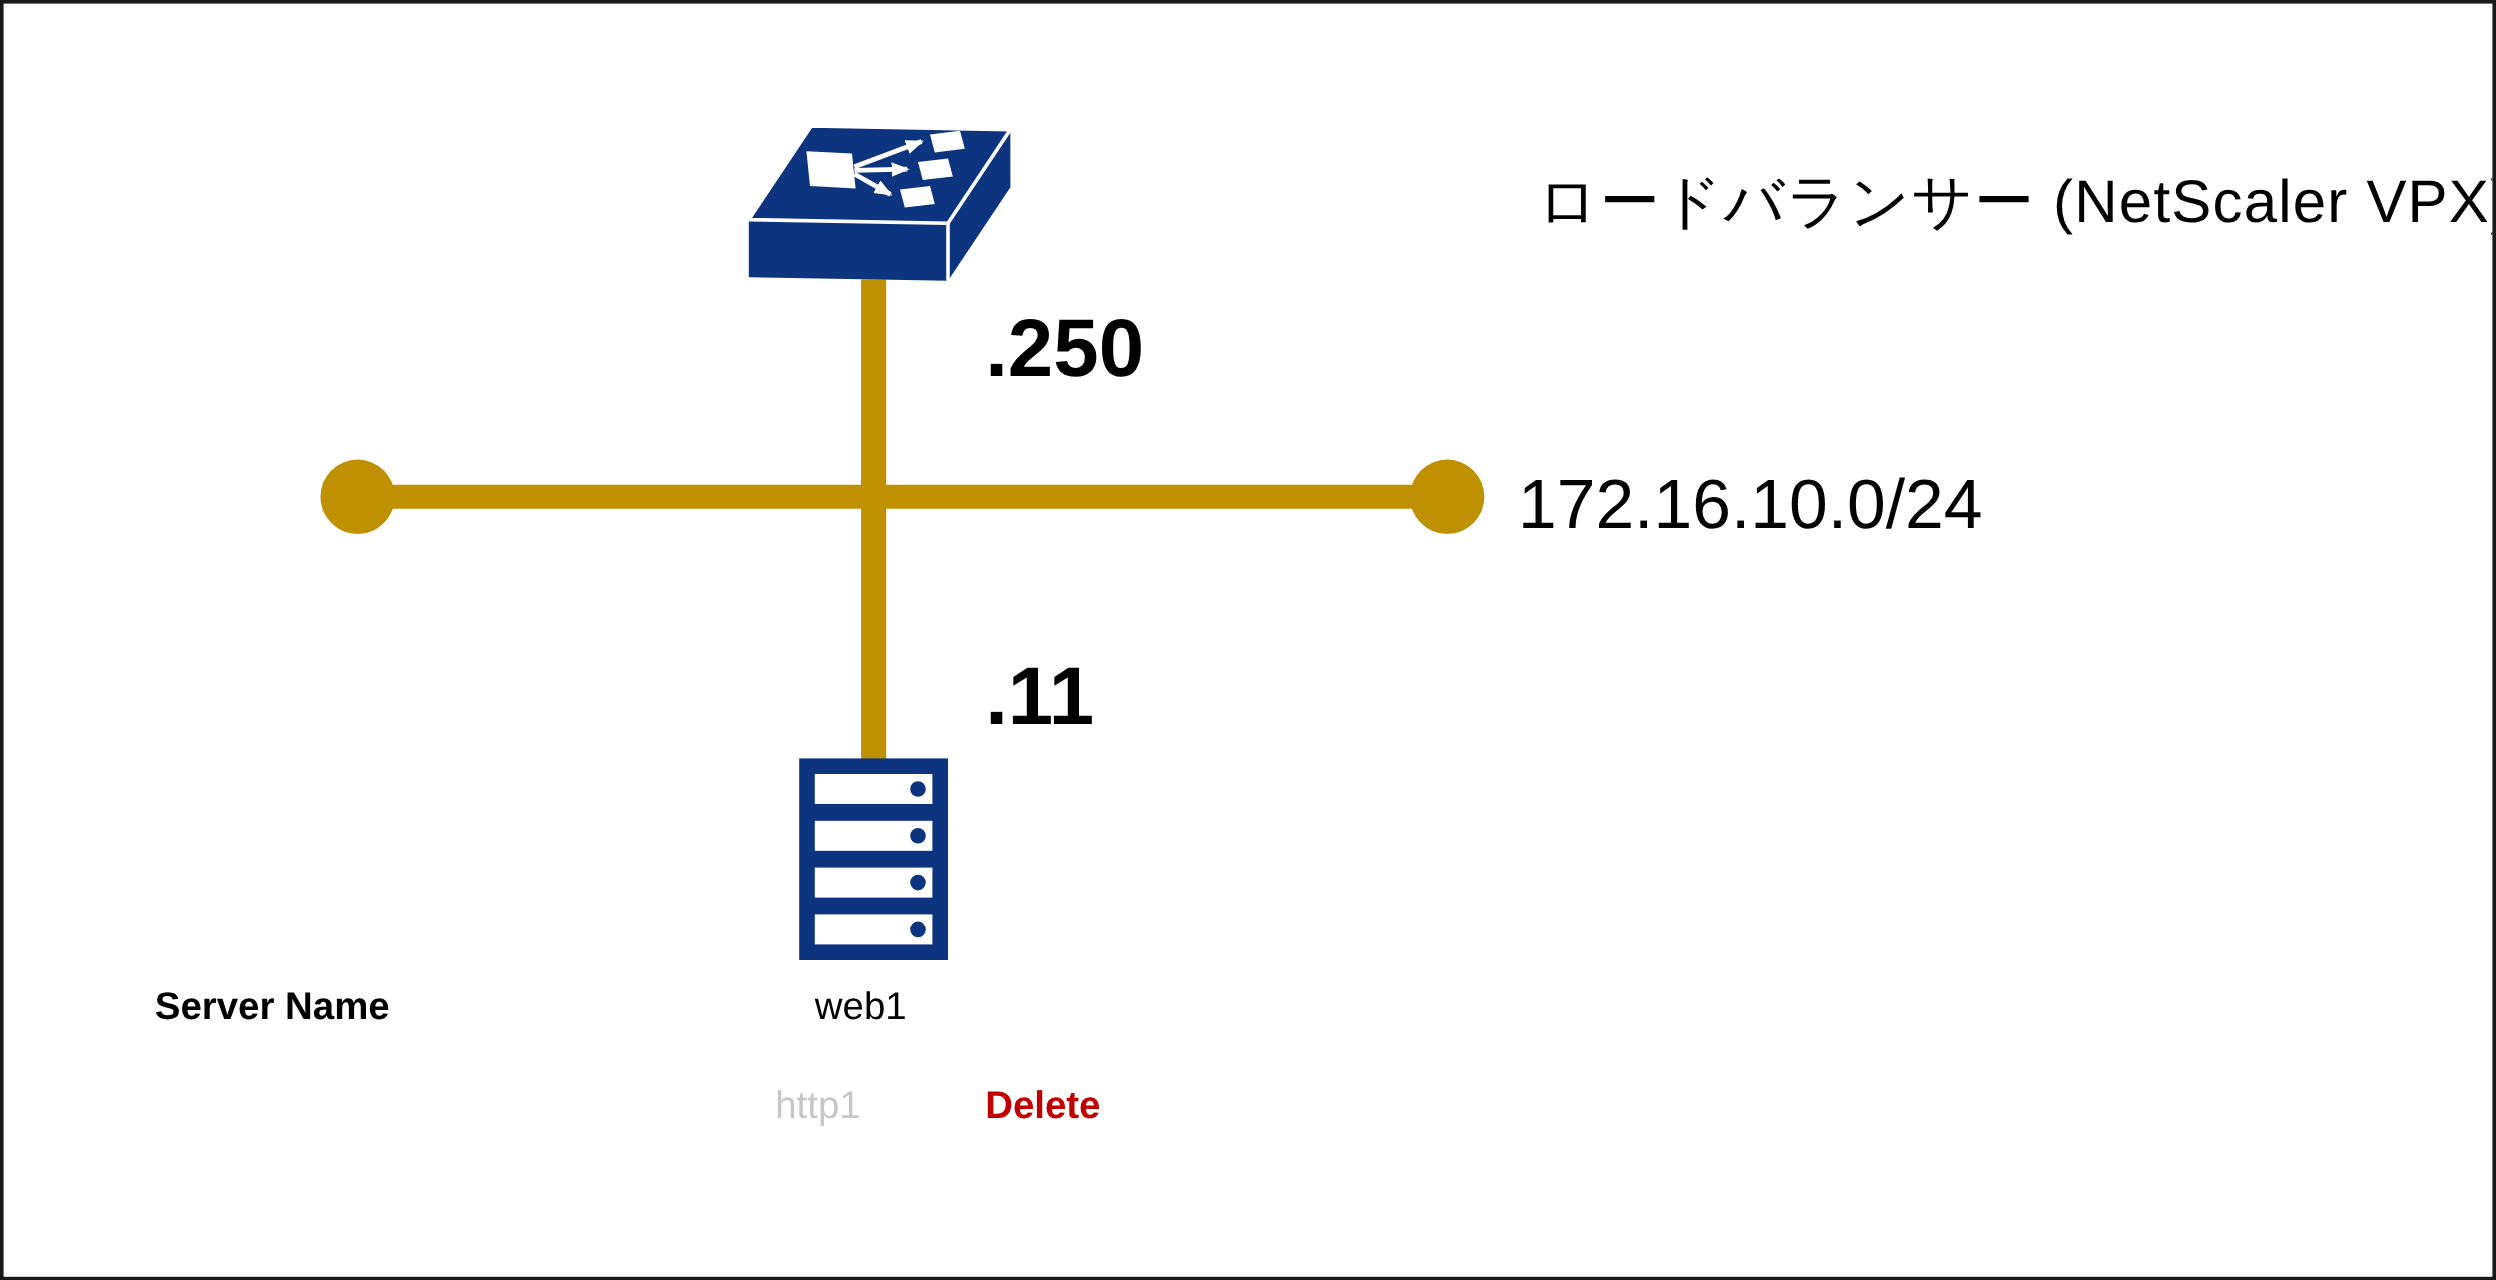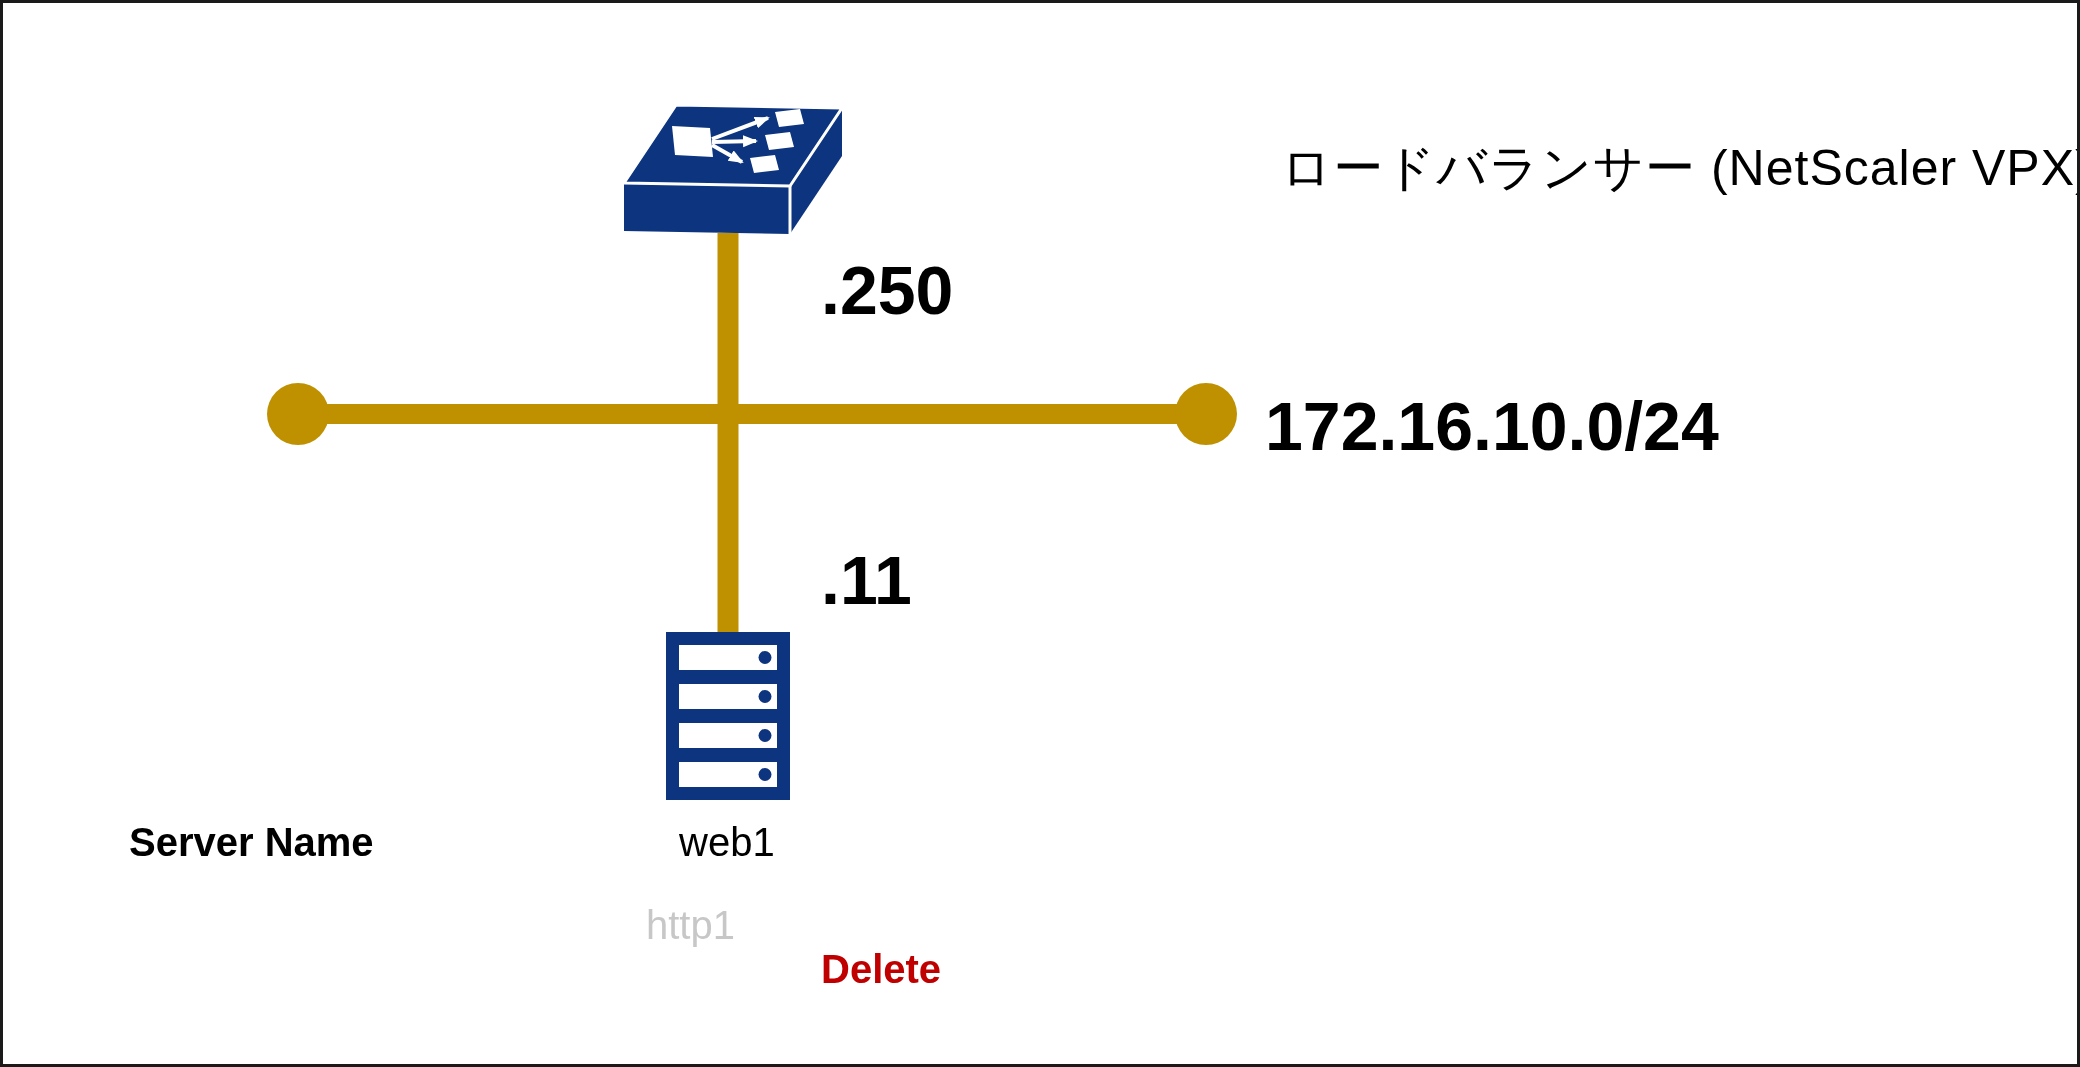--- a/index.html
+++ b/index.html
@@ -14,29 +14,29 @@
   }
   .layer{position:absolute;left:0;top:0;}
   .label{
     position:absolute;
     white-space:nowrap;
     color:#000000;
     line-height:1;
   }
   .b{font-weight:bold;}
   .muted{color:#c7c7c7;}
-  .red{color:#c00000;margin-top:44px;}
+  .red{color:#c00000;}
   .ip-suffix{font-size:68px;font-weight:bold;}
   .lbl-250{left:818px;top:253px;}
   .lbl-11{left:818px;top:543px;}
-  .lbl-cidr{left:1262px;top:389px;font-size:68px;font-weight:bold;}
+  .lbl-cidr{left:1262px;top:389px;font-size:58px;font-weight:normal;}
   .lbl-jp{font-size:50px;letter-spacing:1px;}
   .lbl-lb-name{left:1278px;top:140px;}
   .lbl-server-name{left:1279px;top:682px;}
-  .row-text{font-size:40px;}
+  .row-text{font-size:32px;}
   .row1-label{left:126px;top:819px;}
   .row1-value{left:676px;top:819px;}
   .row2-label{left:126px;top:902px;}
   .row2-value{left:643px;top:902px;}
   .row2-action{left:818px;top:902px;cursor:pointer;}
   svg{display:block;}
   .icon-abs{position:absolute;overflow:visible;}
 </style>
 </head>
 <body>

